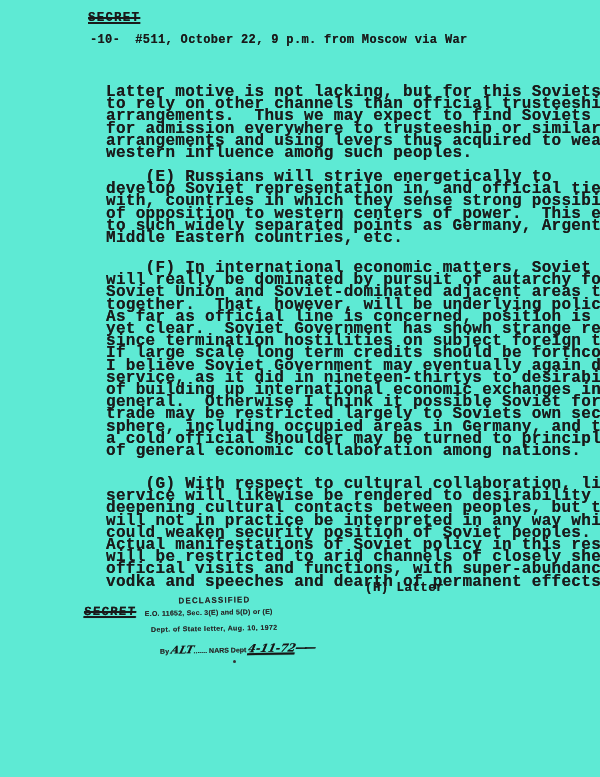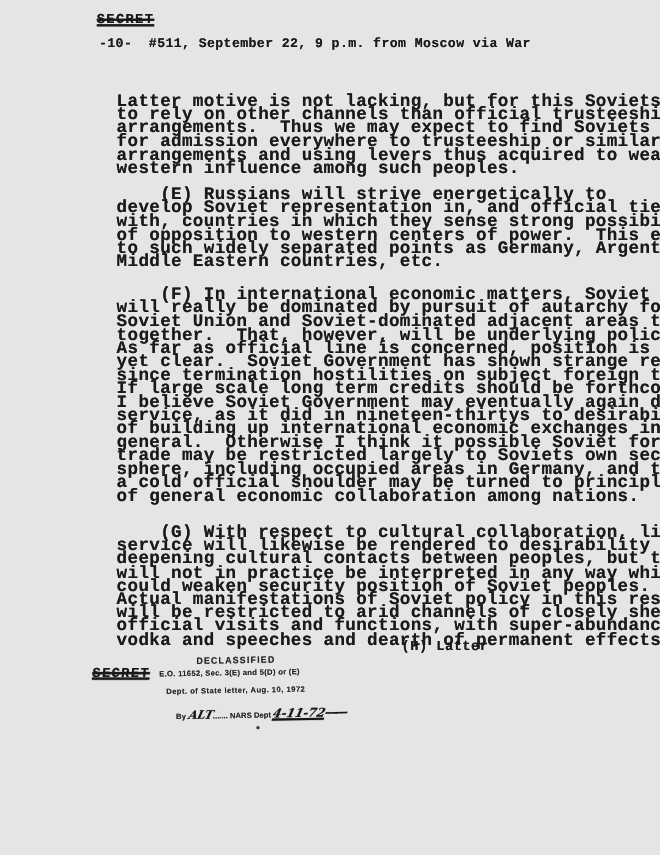--- a/index.html
+++ b/index.html
@@ -1,16 +1,16 @@
 <!DOCTYPE html>
 <html><head>
 <meta charset="utf-8">
 <style>
   html,body{margin:0;padding:0;background:#ffffff;}
-  .page{position:relative;width:600px;height:777px;background:#e5e5e5;overflow:hidden;}
+  .page{position:relative;width:600px;height:777px;background:#5eead4;overflow:hidden;}
 
   
   .tw{
     font-family:"Liberation Mono","DejaVu Sans Mono",monospace;
     font-weight:700;
     color:#1a1a1a;
     text-shadow:0 0 0.4px rgba(26,26,26,0.75);
   }
 
   .secret{
@@ -69,21 +69,21 @@
     background:#333;border-radius:50%;
   }
 </style>
 </head>
 <body>
 
 <div class="page">
 
   <div class="tw secret secret-top">SECRET</div>
 
-  <div class="tw header-line">-10-  #511, September 22, 9 p.m. from Moscow via War</div>
+  <div class="tw header-line">-10-  #511, October 22, 9 p.m. from Moscow via War</div>
 
   <pre class="tw para para-intro">Latter motive is not lacking, but for this Soviets prefer
 to rely on other channels than official trusteeship
 arrangements.  Thus we may expect to find Soviets asking
 for admission everywhere to trusteeship or similar
 arrangements and using levers thus acquired to weaken
 western influence among such peoples.</pre>
 
   <pre class="tw para para-e">    (E) Russians will strive energetically to
 develop Soviet representation in, and official ties

